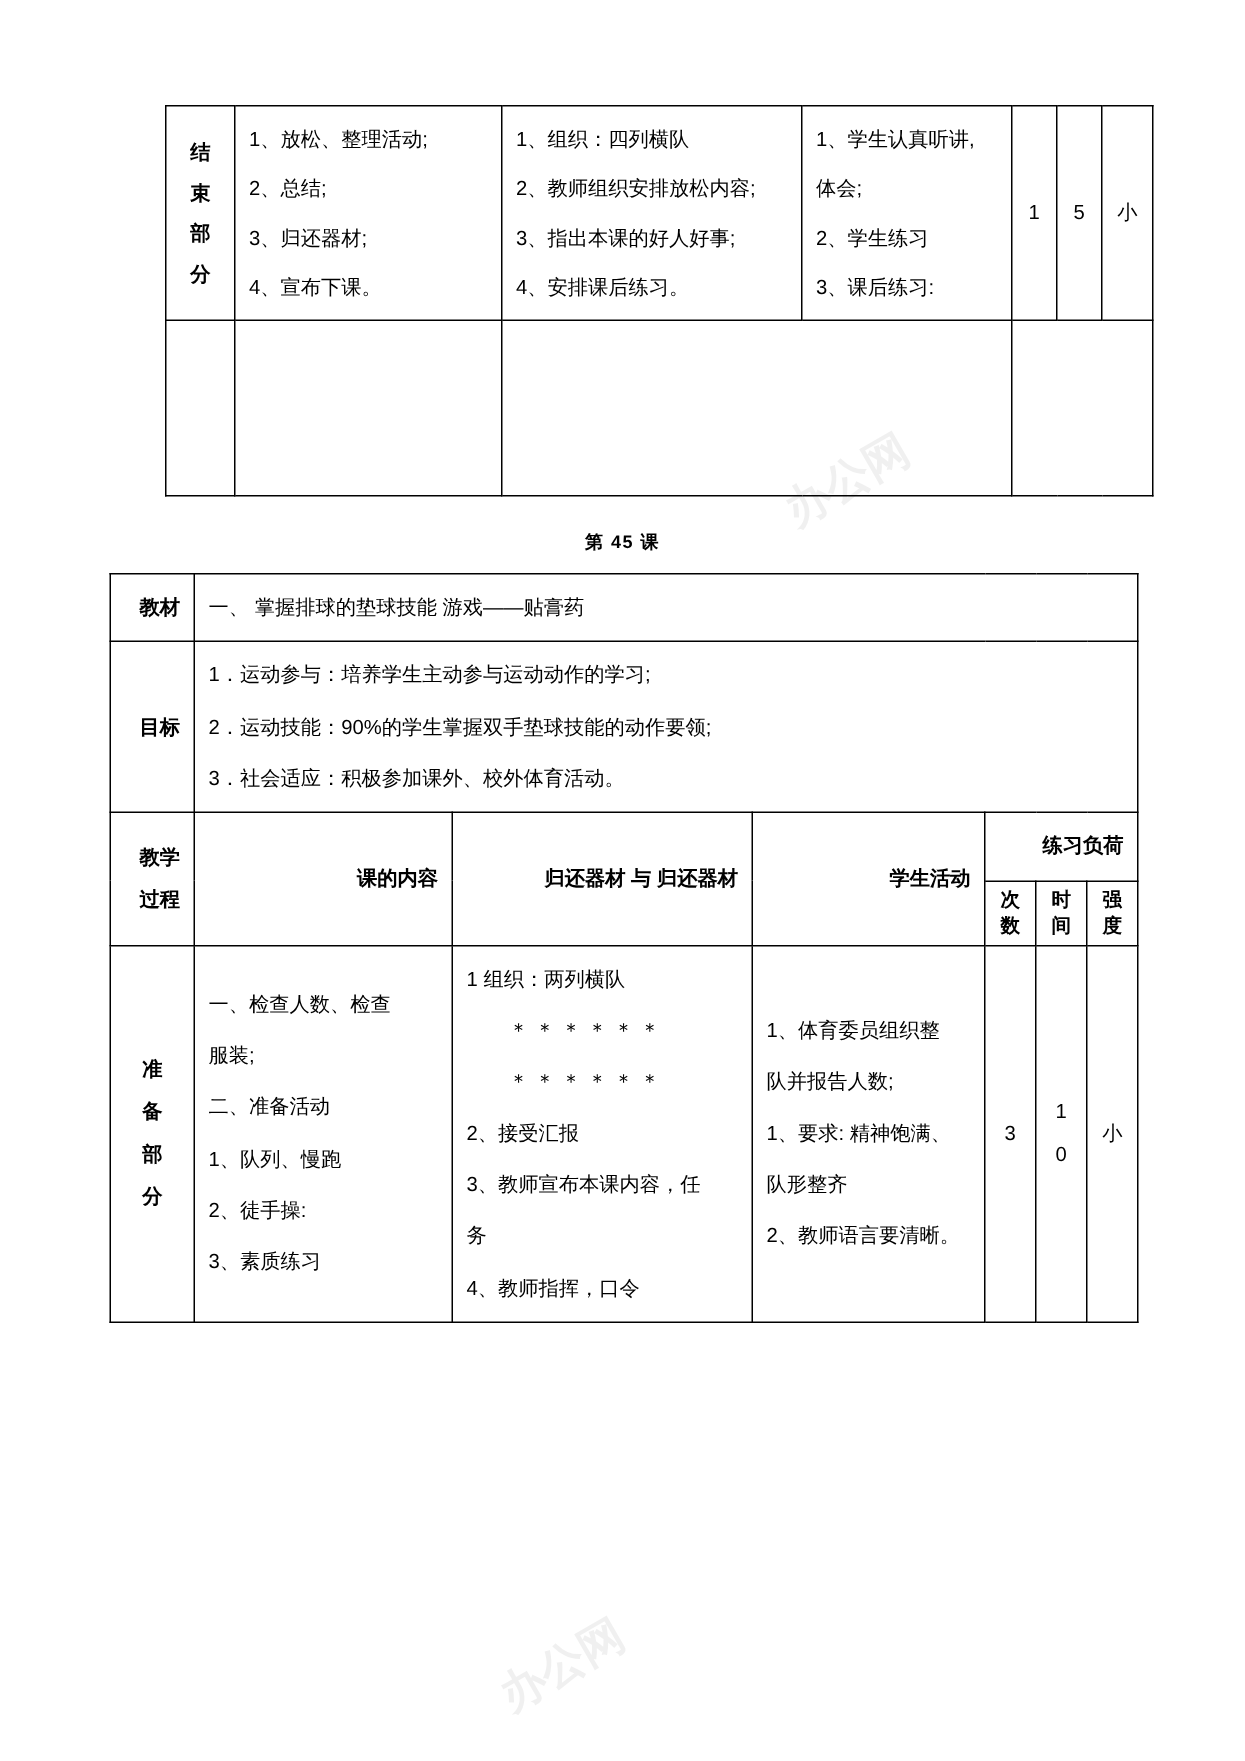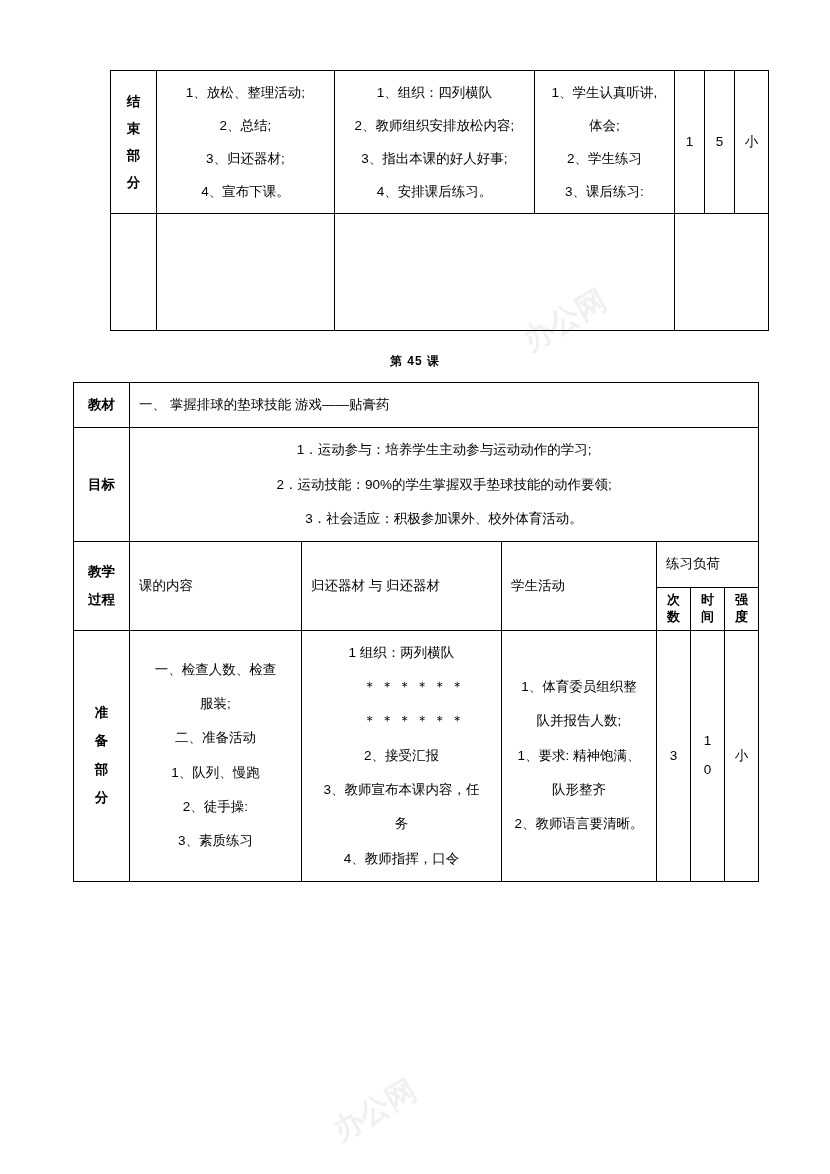--- a/index.html
+++ b/index.html
@@ -49,21 +49,20 @@
     text-align: center;
     font-size: 13.5px;
     padding: 8px 2px;
     line-height: 1.35;
   }
   .narrow-num span {
     display: block;
   }
   .cell-lines p {
     margin: 0 0 6px 0;
-    text-align: center;
   }
   .cell-lines p:last-child {
     margin-bottom: 0;
   }
   .section-title {
     text-align: center;
     font-weight: bold;
     font-size: 12px;
     margin: 22px 0 12px 0;
     letter-spacing: 1px;
@@ -72,21 +71,21 @@
     height: 100px;
   }
   .t2 {
     width: 685px;
     margin-left: -37px;
   }
   .t2 td {
     line-height: 2.1;
   }
   .label-cell {
-    text-align: center;
+    text-align: right;
     font-weight: bold;
     width: 52px;
   }
   .stars {
     letter-spacing: 4px;
     padding-left: 28px;
   }
   .watermark {
     position: absolute;
     color: rgba(0,0,0,0.06);
@@ -99,22 +98,22 @@
     left: 520px;
     top: 300px;
     transform: rotate(-30deg);
   }
   .wm2 {
     left: 330px;
     top: 1090px;
     transform: rotate(-30deg);
   }
   .sub-head {
-    text-align: left;
-    font-weight: normal;
+    text-align: right;
+    font-weight: bold;
   }
   .mini-head {
     text-align: center;
     font-weight: bold;
     font-size: 13px;
     padding: 4px 2px;
   }
   .mini-head span { display: block; line-height: 1.3; }
 </style>
 </head>

